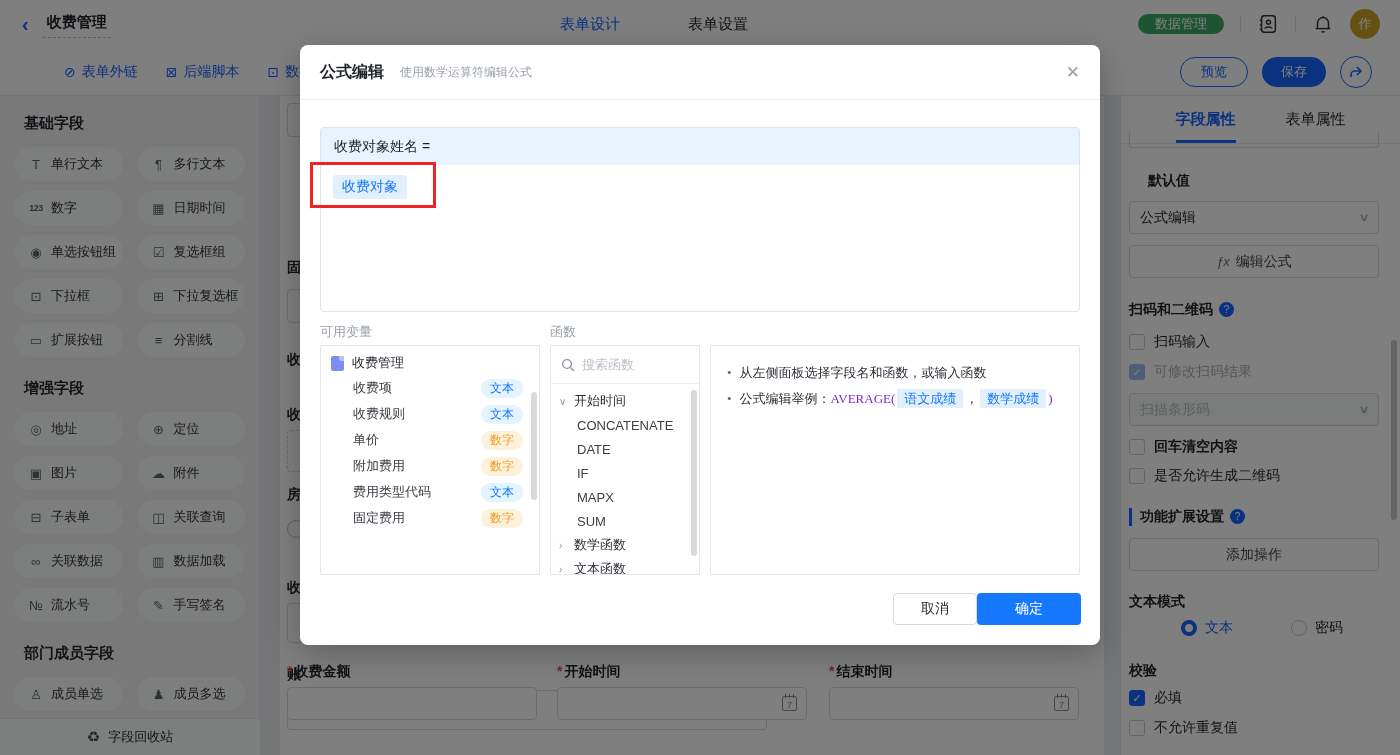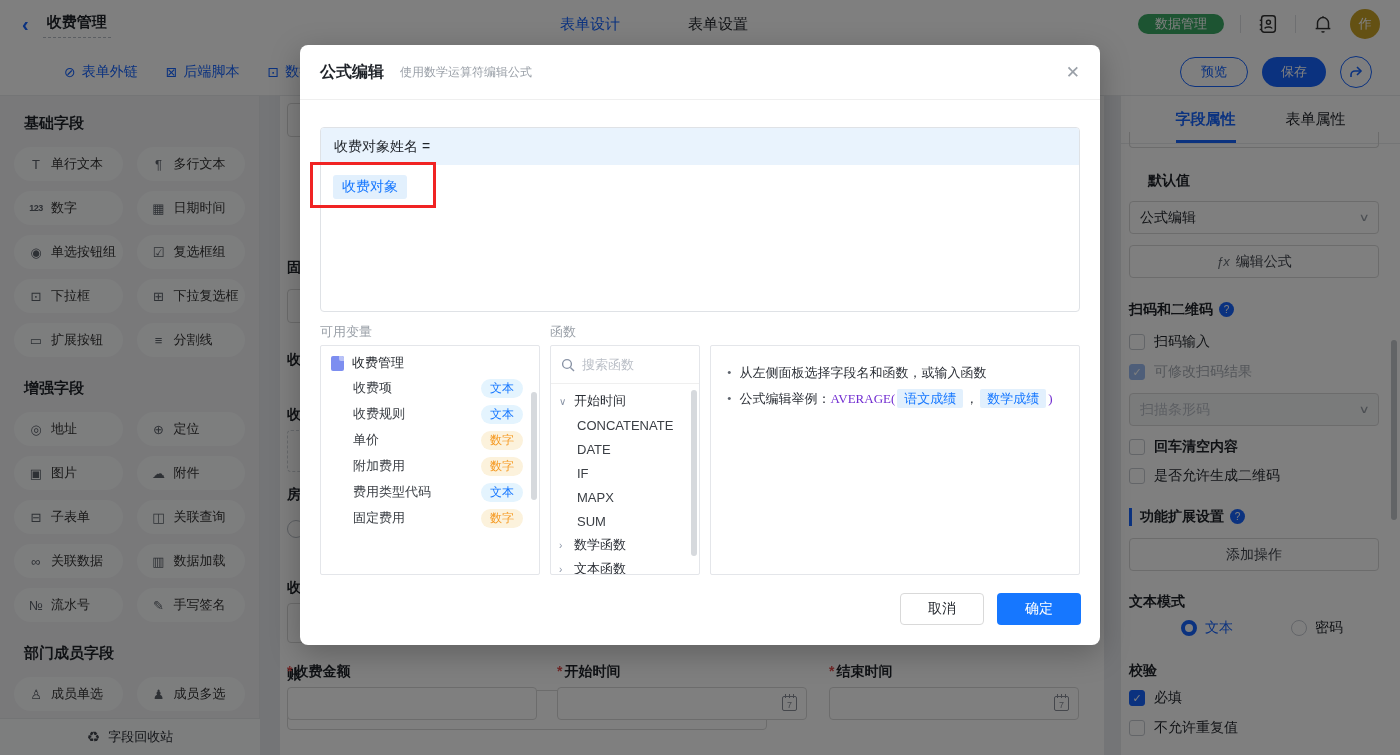--- a/index.html
+++ b/index.html
@@ -107,23 +107,23 @@
   .srow input { border:none; outline:none; font-size:13px; width:100px; color:#333; background:transparent; }
   .srow input::placeholder { color:#b9bec6; }
   .frow { display:flex; align-items:center; font-size:13px; height:24px; padding-left:8px; gap:5px; color:#2b2f36; }
   .frow .chv { color:#8a94a6; font-size:10px; width:10px; }
   .frow.item { padding-left:26px; color:#3c4046; }
   .fscroll { position:absolute; right:2px; top:44px; width:6px; height:166px; border-radius:3px; background:#d6d9dd; }
   .info { padding:14px 16px; font-size:13px; line-height:26px; color:#2b2f36;font-family:Liberation Serif, serif; }
   .info .b { color:#5c626b; margin-right:8px; }
   .purple { color:#722ed1; }
   .mini-chip { background:#e2f0fd; color:#1677ff; padding:2px 7px; border-radius:2px; margin:0 2px; }
-  .mfoot { position:absolute; right:19px; bottom:20px; display:flex; gap:13px; }
+  .mfoot { position:absolute; right:19px; bottom:20px; display:flex; }
   .btn-cancel { width:84px; height:32px; border:1px solid #d9d9d9; border-radius:4px; background:#fff; font-size:14px; display:flex; align-items:center; justify-content:center; cursor:pointer; }
-  .btn-ok { width:84px; height:32px; border-radius:4px; background:#1677ff; color:#fff; font-size:14px; display:flex; align-items:center; justify-content:center; cursor:pointer; }
+  .btn-ok { width:104px; height:32px; border-radius:4px; background:#1677ff; color:#fff; font-size:14px; display:flex; align-items:center; justify-content:center; cursor:pointer; }
 </style>
 </head>
 <body>
 
 <div class="topbar">
   <span class="back">‹</span>
   <span class="apptitle">收费管理</span>
   <div class="toptabs">
     <span class="toptab active">表单设计</span>
     <span class="toptab">表单设置</span>

